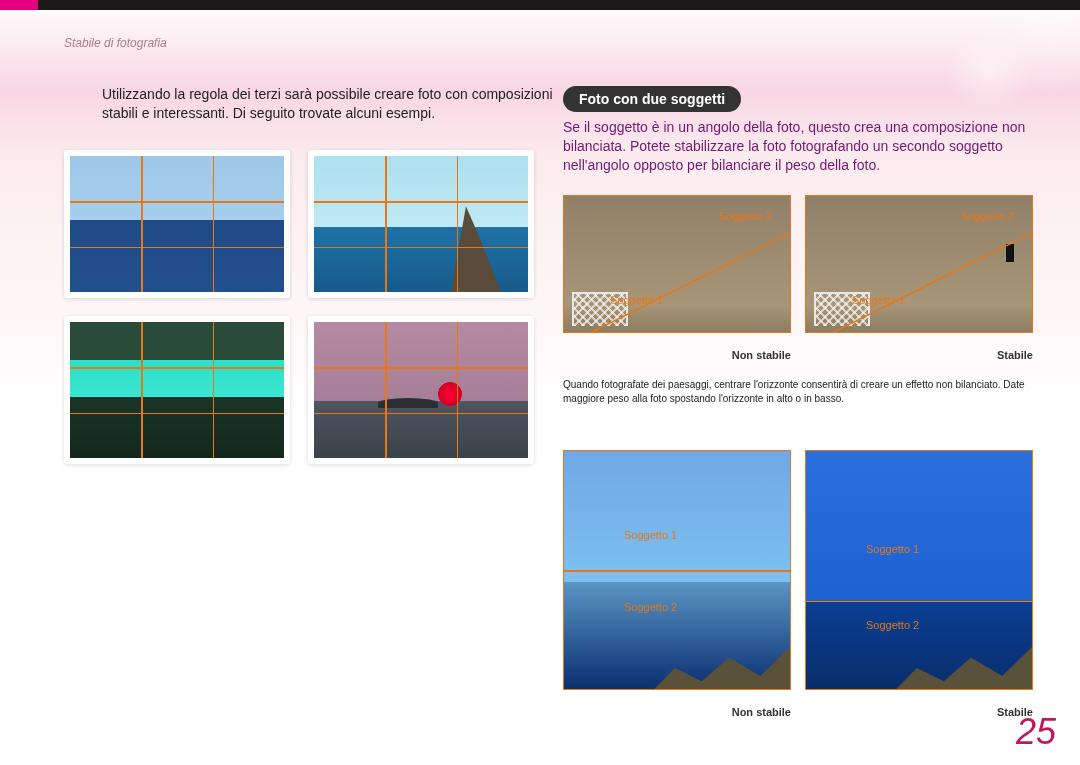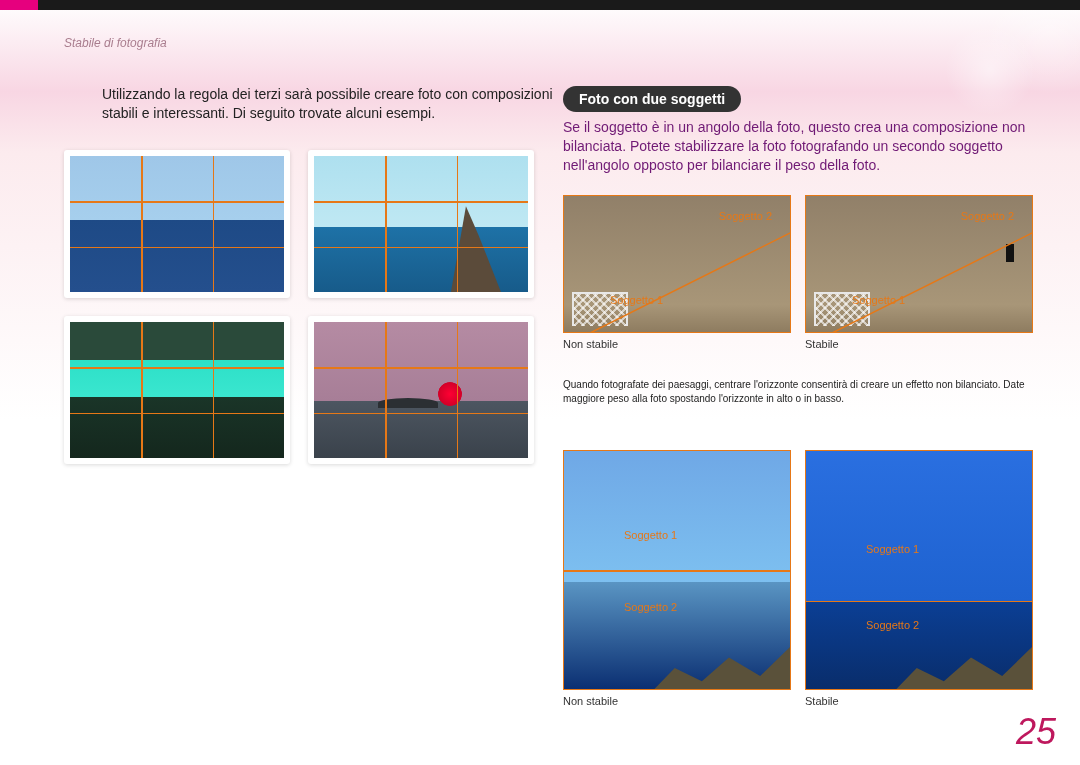--- a/index.html
+++ b/index.html
@@ -29,21 +29,21 @@
   
   .pill { position:absolute; top:86px; left:563px; background:#333; color:#fff; font-size:14px; font-weight:700;
           padding:5px 16px; border-radius:14px; }
   .rtext1 { position:absolute; top:118px; left:563px; width:470px; font-size:14px; color:#701a75; line-height:1.35; }
   .rtext2 { position:absolute; top:378px; left:563px; width:470px; font-size:10px; color:#222; line-height:1.35; }
   .pair { position:absolute; display:grid; grid-template-columns:1fr 1fr; gap:14px; }
   .pair1 { top:195px; left:563px; width:470px; }
   .pair2 { top:450px; left:563px; width:470px; }
   .pbox { position:relative; height:138px; border:1px solid #e67817; overflow:hidden; }
   .pbox.tall { height:240px; }
-  .cap { text-align:left; font-size:11px; color:#333; margin-top:5px; }
+  .cap { text-align:right; font-size:11px; color:#333; margin-top:16px;font-weight:bold; }
   .lbl { position:absolute; font-size:11px; color:#e67817; font-weight:500; }
   .diag { position:absolute; inset:0; }
   .pagenum { position:absolute; right:24px; bottom:12px; font-size:36px; font-style:italic; color:#be185d; }
   
   .sceneA { background:linear-gradient(#9fc7e8 0%,#a6cfed 47%,#1e4a86 47%,#244f8d 100%); }
   .sceneB { background:linear-gradient(#aee0ef 0%,#bfe8f3 52%,#1e72a7 52%,#175b8a 100%); }
   .sceneC { background:linear-gradient(#2a4a3a 0%,#2a4a3a 28%,#2de0c8 28%,#3ae6cf 55%,#1a3528 55%,#14271d 100%); }
   .sceneD { background:linear-gradient(#b58ba3 0%,#a77e97 58%,#4d5661 58%,#3a424b 100%); }
   .sun   { position:absolute; width:24px; height:24px; background:radial-gradient(circle,#ff0033 0%,#d10028 70%,transparent 72%); border-radius:50%; }
   .rock  { position:absolute; bottom:0; width:50px; height:70%; background:#5b4b3a; clip-path:polygon(0 100%,30% 10%,55% 40%,100% 100%); }

